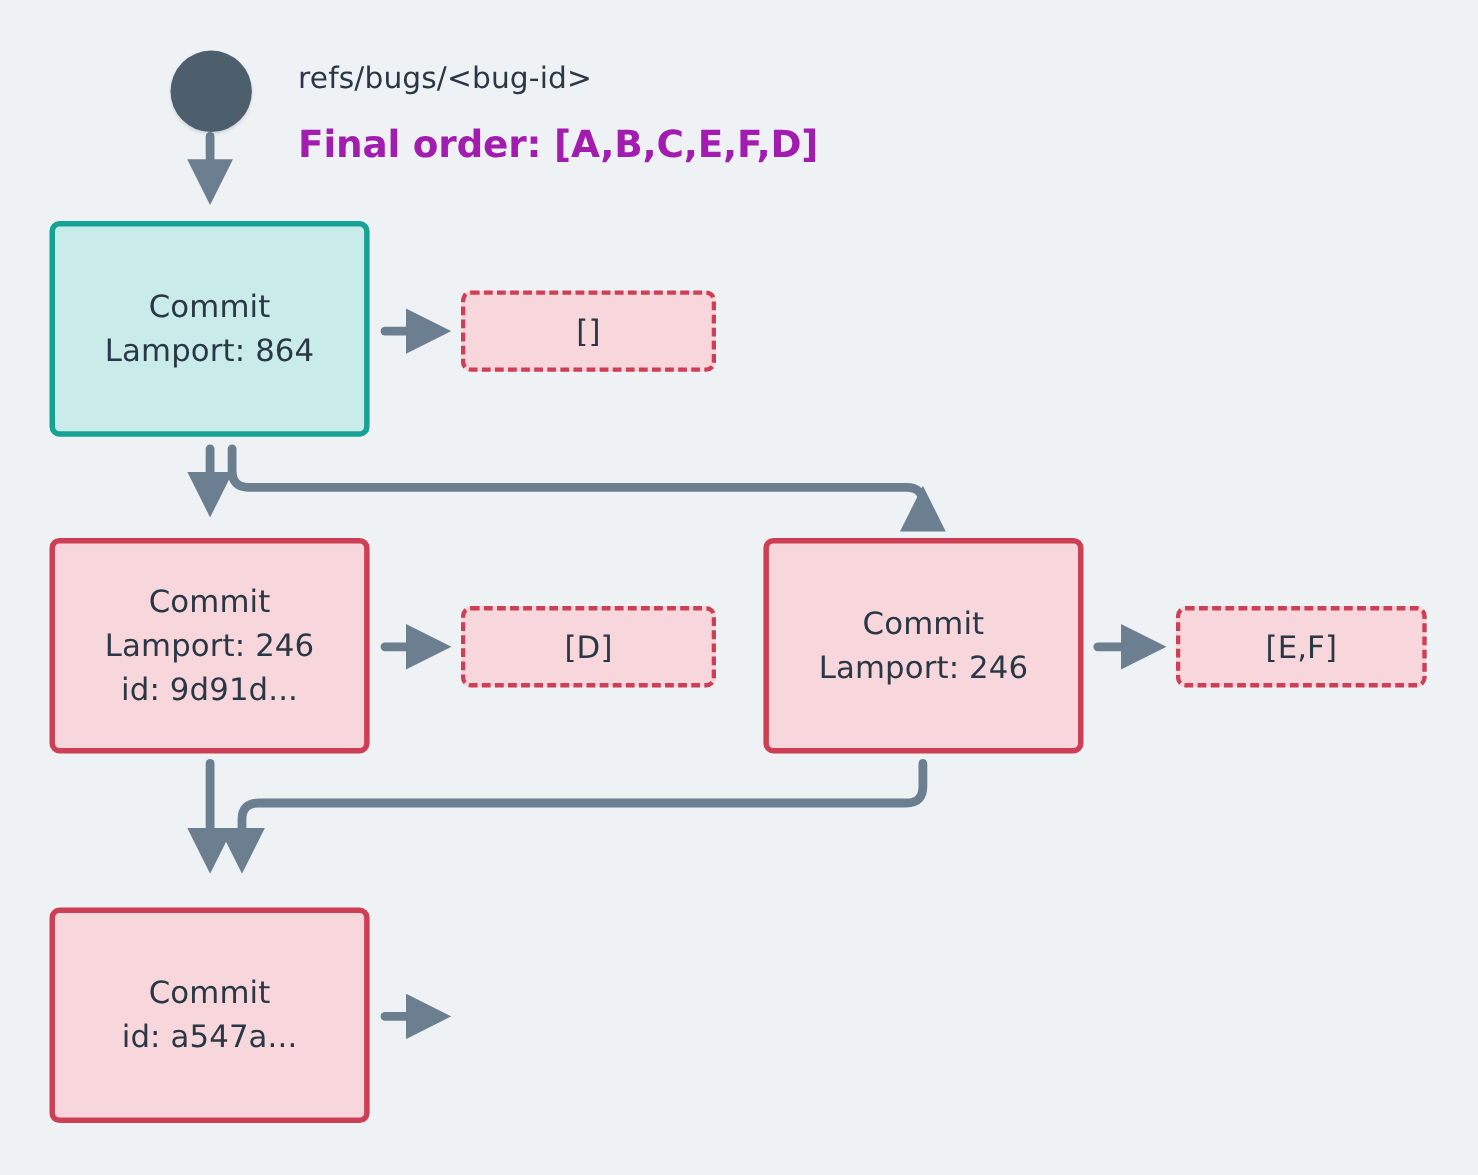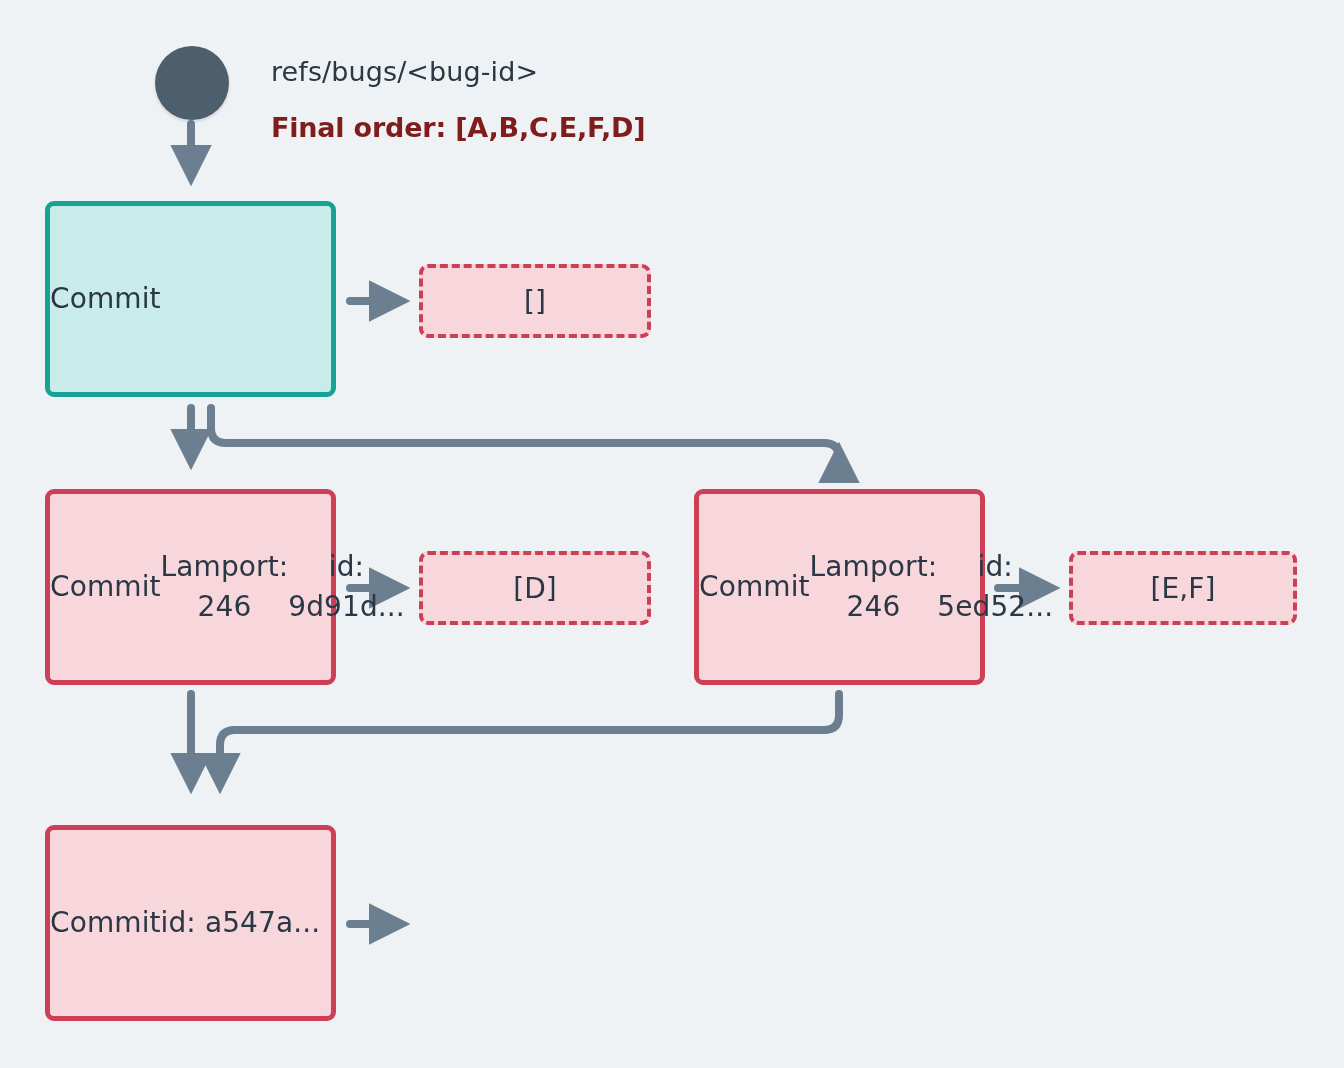--- a/index.html
+++ b/index.html
@@ -47,37 +47,38 @@
     top: 56px;
     font-size: 27px;
     color: #2a3744;
     letter-spacing: 0.1px;
     white-space: nowrap;
   }
   .final-order {
     position: absolute;
     left: 271px;
     top: 112px;
-    font-size: 27px;
+    font-size: 34px;
     font-weight: bold;
-    color: #7f1d1d;
+    color: #a21caf;
     letter-spacing: -0.2px;
     white-space: nowrap;
   }
 
   
   .node {
     position: absolute;
     box-sizing: border-box;
     border-radius: 9px;
     border-width: 5px;
     border-style: solid;
     display: flex;
-    flex-direction: row;
+    flex-direction: column;
     align-items: center;
+    justify-content: center;
     text-align: center;
     color: #2a3744;
     font-size: 28px;
     line-height: 1.42;
     letter-spacing: 0.1px;
   }
   .node.teal {
     background: #c9ecea;
     border-color: #16a394;
   }
@@ -134,38 +135,38 @@
   </svg>
 
   <div class="root-dot"></div>
 
   <div class="ref-label">refs/bugs/&lt;bug-id&gt;</div>
 
   <div class="final-order">Final order: [A,B,C,E,F,D]</div>
 
   <div class="node teal" style="left:45px; top:201px; width:291px; height:196px;">
     <span class="ln">Commit</span>
+    <span class="ln">Lamport: 864</span>
   </div>
   <div class="oplabel" style="left:419px; top:264px; width:232px; height:74px;">
     <span>[]</span>
   </div>
 
   <div class="node red" style="left:45px; top:489px; width:291px; height:196px;">
     <span class="ln">Commit</span>
     <span class="ln">Lamport: 246</span>
     <span class="ln">id: 9d91d...</span>
   </div>
   <div class="oplabel" style="left:419px; top:551px; width:232px; height:74px;">
     <span>[D]</span>
   </div>
 
   <div class="node red" style="left:694px; top:489px; width:291px; height:196px;">
     <span class="ln">Commit</span>
     <span class="ln">Lamport: 246</span>
-    <span class="ln">id: 5ed52...</span>
   </div>
   <div class="oplabel" style="left:1069px; top:551px; width:228px; height:74px;">
     <span>[E,F]</span>
   </div>
 
   <div class="node red" style="left:45px; top:825px; width:291px; height:196px;">
     <span class="ln">Commit</span>
     <span class="ln">id: a547a...</span>
   </div>
 

